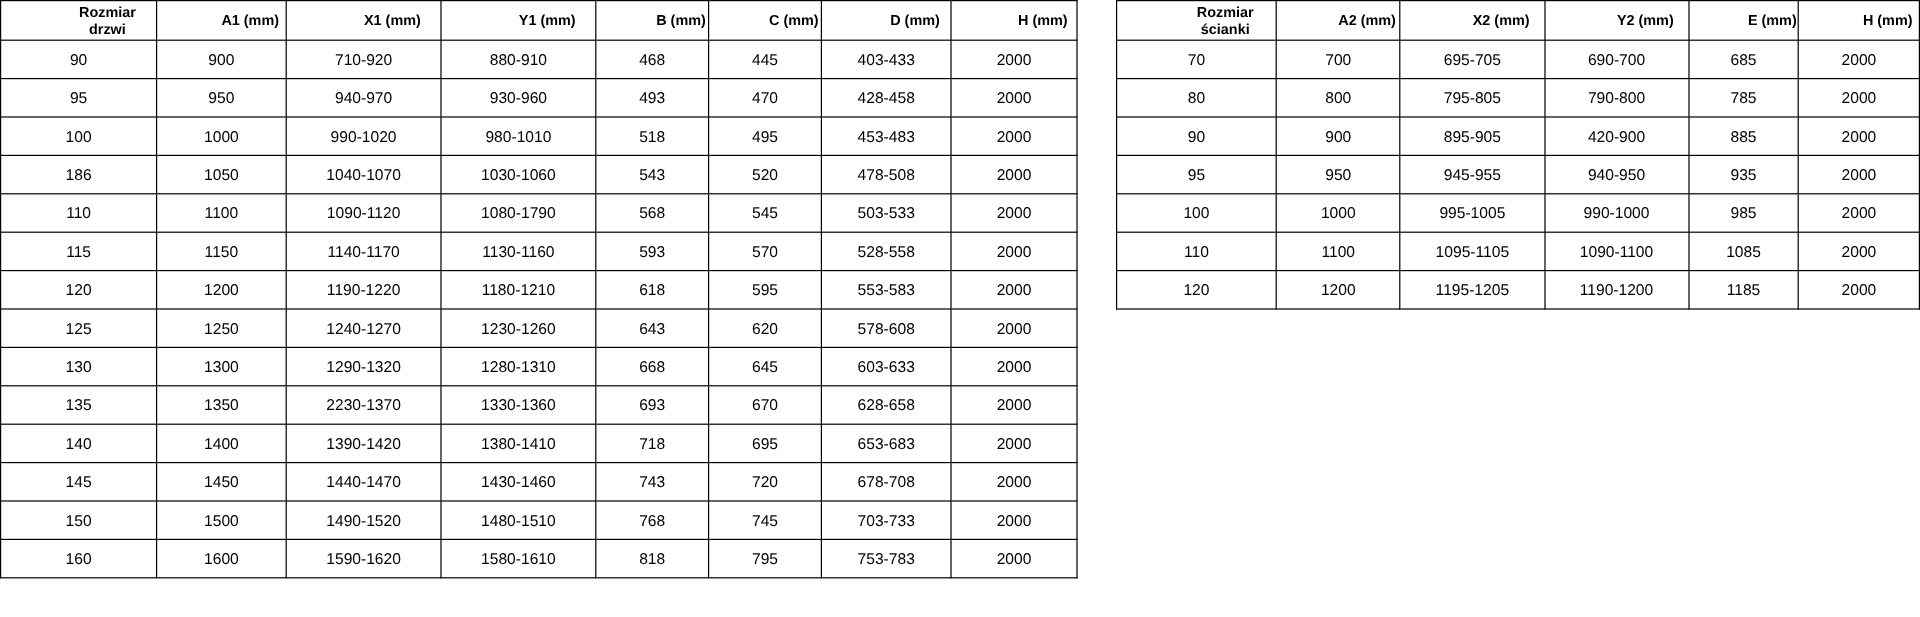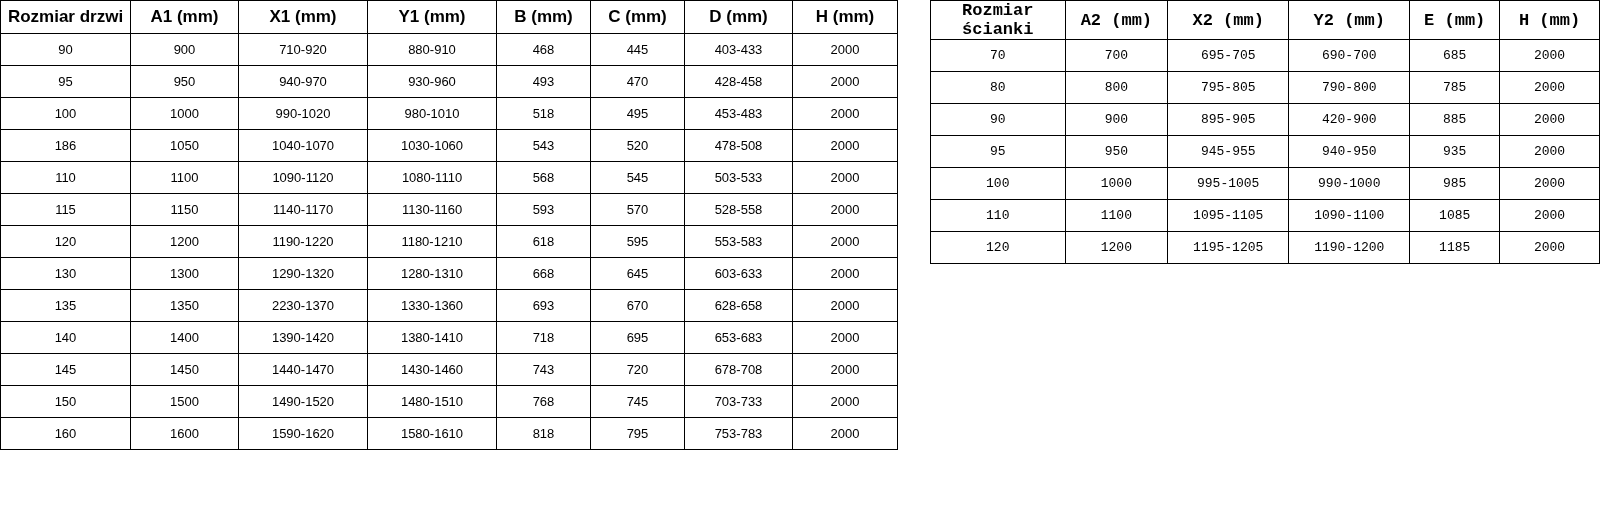--- a/index.html
+++ b/index.html
@@ -17,38 +17,39 @@
   .page {
     position: relative;
     width: 1600px;
     height: 514px;
   }
   .table-wrap {
     position: absolute;
     top: 0;
   }
   #doors-table-wrap { left: 0; top: 0; }
-  #walls-table-wrap { left: 930px; top: 0; font-family: Liberation Mono, monospace; }
+  #walls-table-wrap { left: 930px; top: 0; }
 
   table {
     border-collapse: collapse;
     table-layout: fixed;
     font-size: 13px;
   }
   th, td {
     border: 1px solid #000000;
     text-align: center;
     vertical-align: middle;
     padding: 0;
     background: #ffffff;
   }
   th {
     font-weight: bold;
     height: 32px;
-    font-size: 17px;
+    font-size: 12px;
+    padding-left: 48px;
   }
   td {
     height: 31px;
     font-weight: normal;
     font-size: 13px;
   }
 
   
   #doors-table col.c0 { width: 130px; }
   #doors-table col.c1 { width: 108px; }
@@ -134,21 +135,21 @@
             <td>1030-1060</td>
             <td>543</td>
             <td>520</td>
             <td>478-508</td>
             <td>2000</td>
           </tr>
           <tr>
             <td>110</td>
             <td>1100</td>
             <td>1090-1120</td>
-            <td>1080-1110</td>
+            <td>1080-1790</td>
             <td>568</td>
             <td>545</td>
             <td>503-533</td>
             <td>2000</td>
           </tr>
           <tr>
             <td>115</td>
             <td>1150</td>
             <td>1140-1170</td>
             <td>1130-1160</td>
@@ -158,20 +159,30 @@
             <td>2000</td>
           </tr>
           <tr>
             <td>120</td>
             <td>1200</td>
             <td>1190-1220</td>
             <td>1180-1210</td>
             <td>618</td>
             <td>595</td>
             <td>553-583</td>
+            <td>2000</td>
+          </tr>
+          <tr>
+            <td>125</td>
+            <td>1250</td>
+            <td>1240-1270</td>
+            <td>1230-1260</td>
+            <td>643</td>
+            <td>620</td>
+            <td>578-608</td>
             <td>2000</td>
           </tr>
           <tr>
             <td>130</td>
             <td>1300</td>
             <td>1290-1320</td>
             <td>1280-1310</td>
             <td>668</td>
             <td>645</td>
             <td>603-633</td>

